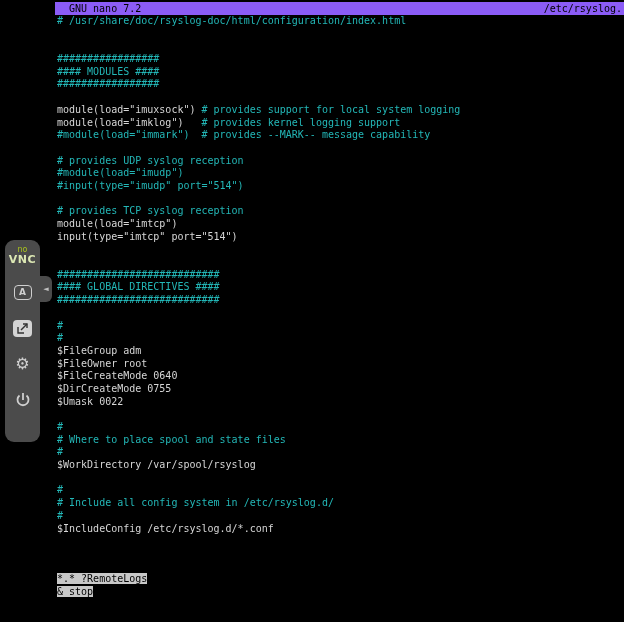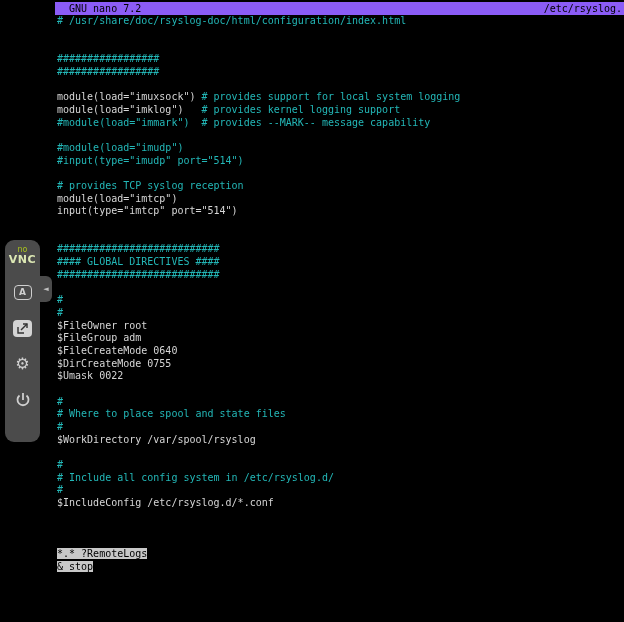--- a/index.html
+++ b/index.html
@@ -77,42 +77,44 @@
   <div id="terminal">
     <div class="titlebar">
       <span class="tb-left">GNU nano 7.2</span>
       <span class="tb-right">/etc/rsyslog.</span>
     </div>
     <div id="term-lines">
         <div class="tl"><span class="c"># /usr/share/doc/rsyslog-doc/html/configuration/index.html</span></div>
         <div class="tl"> </div>
         <div class="tl"> </div>
         <div class="tl"><span class="c">#################</span></div>
+        <div class="tl"><span class="c">#### MODULES ####</span></div>
         <div class="tl"><span class="c">#################</span></div>
         <div class="tl"> </div>
         <div class="tl"><span class="t">module(load="imuxsock") </span><span class="c"># provides support for local system logging</span></div>
         <div class="tl"><span class="t">module(load="imklog")   </span><span class="c"># provides kernel logging support</span></div>
         <div class="tl"><span class="c">#module(load="immark")  # provides --MARK-- message capability</span></div>
         <div class="tl"> </div>
+        <div class="tl"><span class="c"># provides UDP syslog reception</span></div>
         <div class="tl"><span class="c">#module(load="imudp")</span></div>
         <div class="tl"><span class="c">#input(type="imudp" port="514")</span></div>
         <div class="tl"> </div>
         <div class="tl"><span class="c"># provides TCP syslog reception</span></div>
         <div class="tl"><span class="t">module(load="imtcp")</span></div>
         <div class="tl"><span class="t">input(type="imtcp" port="514")</span></div>
         <div class="tl"> </div>
         <div class="tl"> </div>
         <div class="tl"><span class="c">###########################</span></div>
         <div class="tl"><span class="c">#### GLOBAL DIRECTIVES ####</span></div>
         <div class="tl"><span class="c">###########################</span></div>
         <div class="tl"> </div>
         <div class="tl"><span class="c">#</span></div>
         <div class="tl"><span class="c">#</span></div>
+        <div class="tl"><span class="t">$FileGroup adm</span></div>
         <div class="tl"><span class="t">$FileOwner root</span></div>
-        <div class="tl"><span class="t">$FileGroup adm</span></div>
         <div class="tl"><span class="t">$FileCreateMode 0640</span></div>
         <div class="tl"><span class="t">$DirCreateMode 0755</span></div>
         <div class="tl"><span class="t">$Umask 0022</span></div>
         <div class="tl"> </div>
         <div class="tl"><span class="c">#</span></div>
         <div class="tl"><span class="c"># Where to place spool and state files</span></div>
         <div class="tl"><span class="c">#</span></div>
         <div class="tl"><span class="t">$WorkDirectory /var/spool/rsyslog</span></div>
         <div class="tl"> </div>
         <div class="tl"><span class="c">#</span></div>

